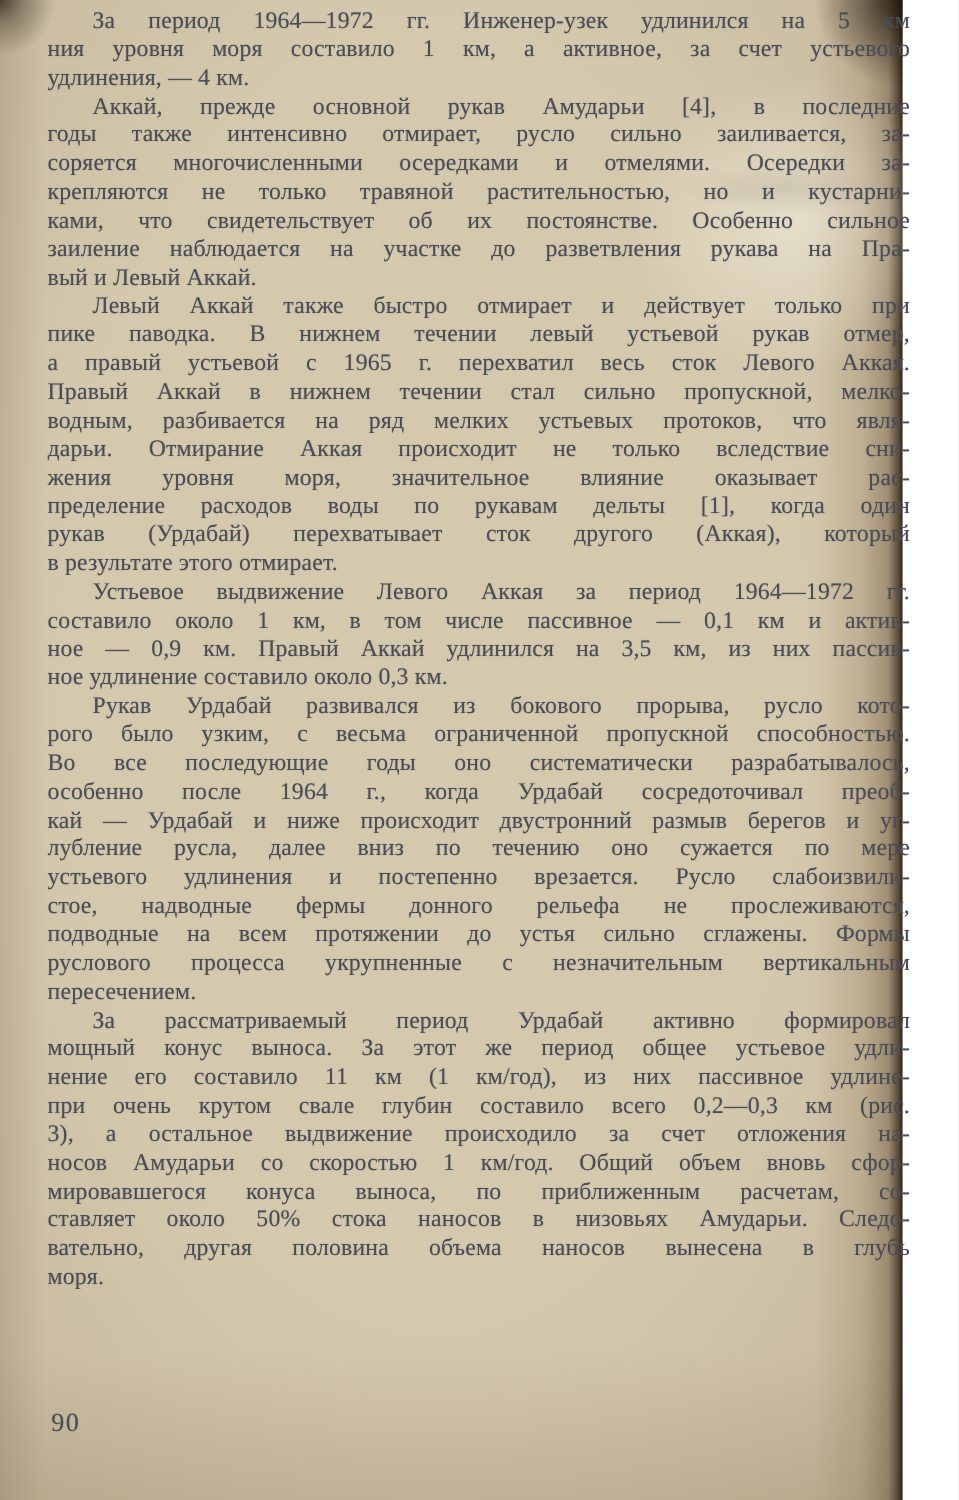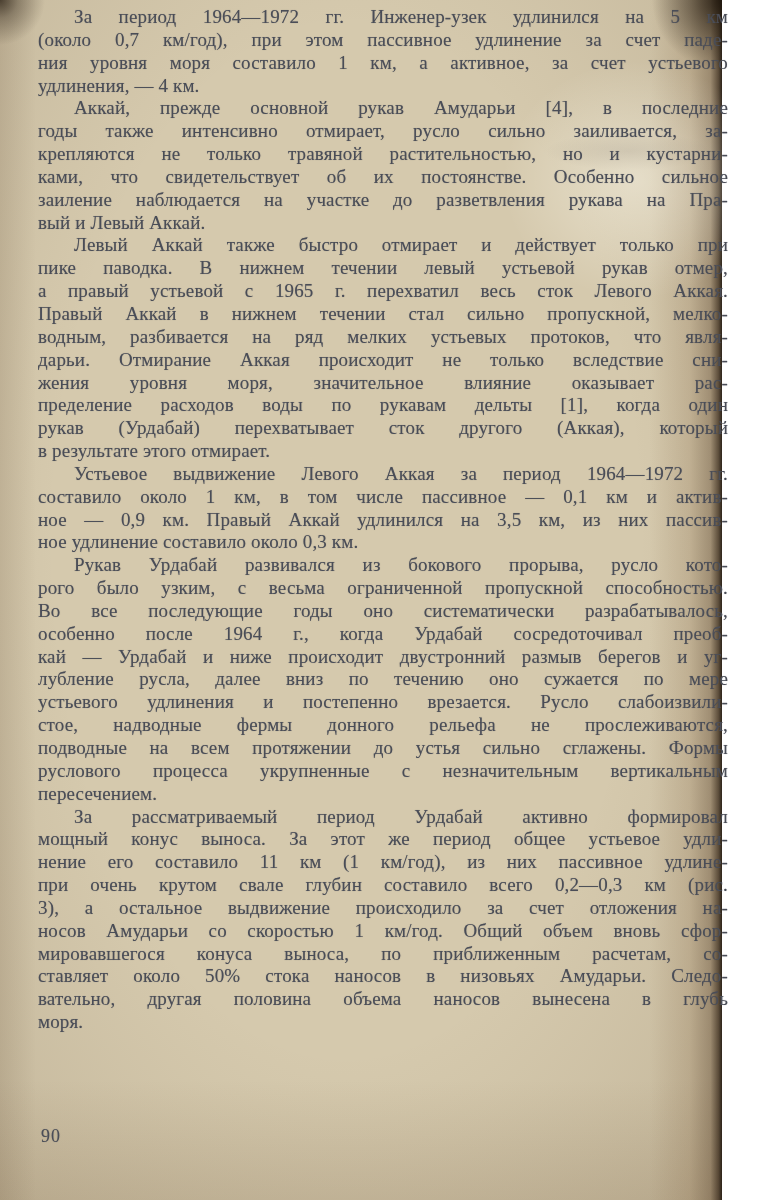--- a/index.html
+++ b/index.html
@@ -55,41 +55,41 @@
     text-align-last: left;
   }
   .line.indent {
     text-indent: 36px;
   }
   .pagenum {
     position: absolute;
     left: 41px;
     top: 1126px;
     color: #4a4d57;
-    font-size: 18px;
+    font-size: 21px;
     letter-spacing: 1px;
     text-shadow: 0 0 1px rgba(74,77,87,0.45);
   }
 </style>
 </head>
 <body>
 
 <div class="page">
   <div class="textblock">
 
     <div class="para">
       <div class="line indent">За период 1964—1972 гг. Инженер-узек удлинился на 5 км</div>
-      <div class="line">(около 0,7 км/год), при этом пассивное удлинение за счет паде-</div>
       <div class="line">ния уровня моря составило 1 км, а активное, за счет устьевого</div>
       <div class="line end">удлинения, — 4 км.</div>
     </div>
 
     <div class="para">
       <div class="line indent">Аккай, прежде основной рукав Амударьи [4], в последние</div>
       <div class="line">годы также интенсивно отмирает, русло сильно заиливается, за-</div>
+      <div class="line">соряется многочисленными осередками и отмелями. Осередки за-</div>
       <div class="line">крепляются не только травяной растительностью, но и кустарни-</div>
       <div class="line">ками, что свидетельствует об их постоянстве. Особенно сильное</div>
       <div class="line">заиление наблюдается на участке до разветвления рукава на Пра-</div>
       <div class="line end">вый и Левый Аккай.</div>
     </div>
 
     <div class="para">
       <div class="line indent">Левый Аккай также быстро отмирает и действует только при</div>
       <div class="line">пике паводка. В нижнем течении левый устьевой рукав отмер,</div>
       <div class="line">а правый устьевой с 1965 г. перехватил весь сток Левого Аккая.</div>

